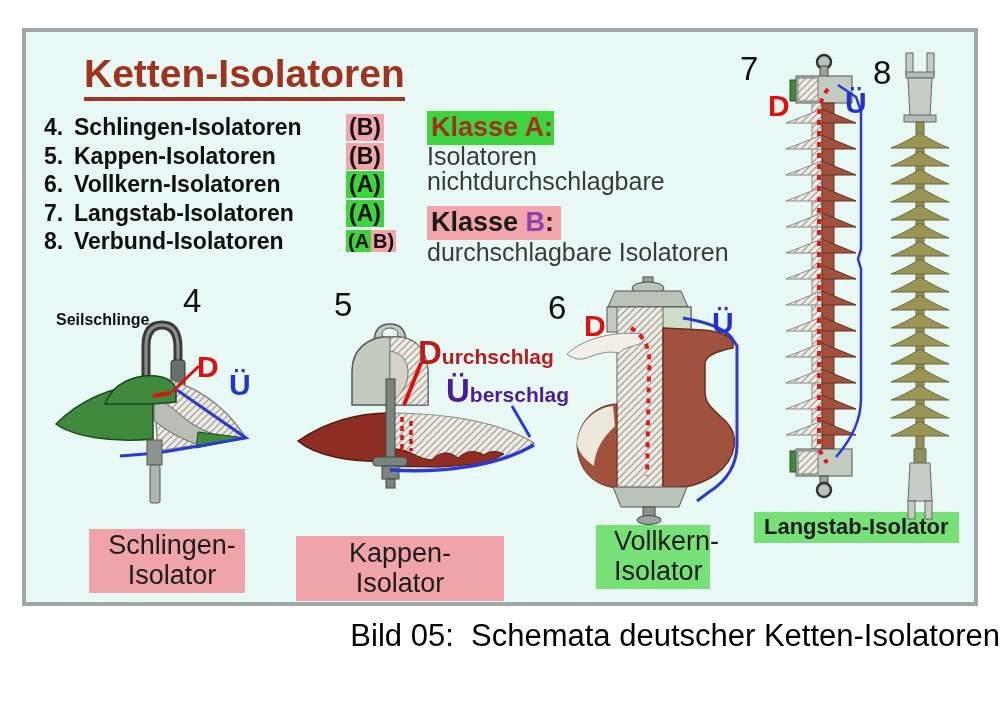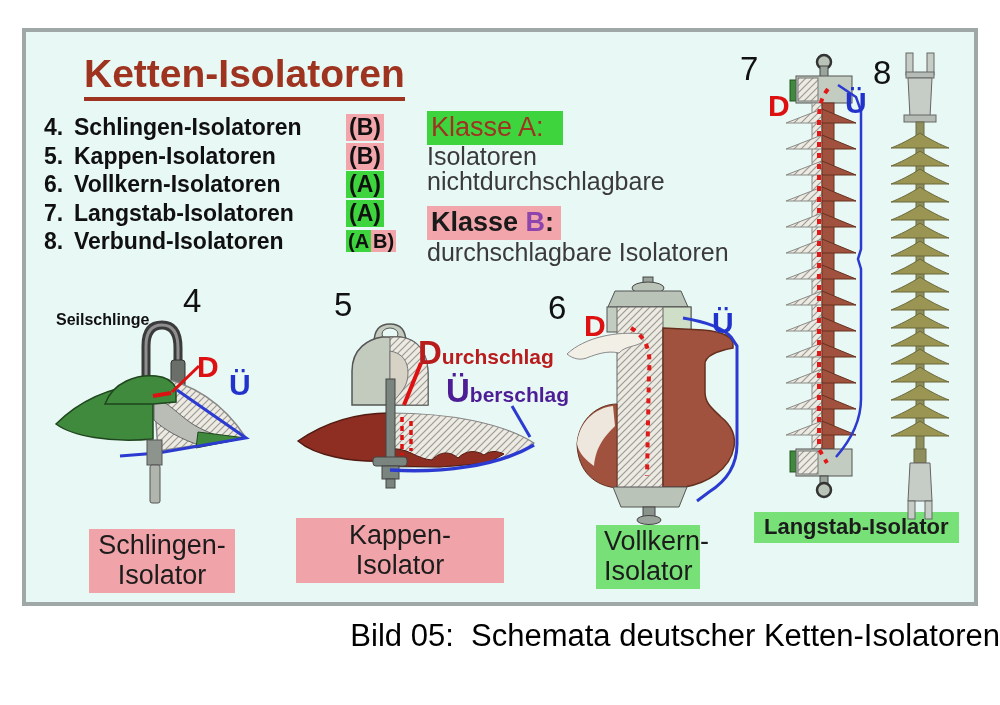--- a/index.html
+++ b/index.html
@@ -18,22 +18,22 @@
     white-space:nowrap;}
   .lnum{display:inline-block;width:30px;}
   .badge{position:absolute;left:302px;top:0;font-size:23px;font-weight:bold;color:#101010;
     padding:0 3px;line-height:27px;}
   .bg-pink{background:#f2a6ab;}
   .bg-green{background:#3ed43e;}
   .badge-split{position:absolute;left:302px;top:0;font-size:20px;font-weight:bold;
     line-height:27px;}
   .badge-split span{padding:0 2px;}
 
-  .klasseA{position:absolute;left:401px;top:79px;font-size:27px;font-weight:normal;
-    color:#9e3420;background:#3ed43e;padding:1px 19px 2px 4px;white-space:nowrap;}
+  .klasseA{position:absolute;left:401px;top:79px;font-size:27px;font-weight:bold;
+    color:#9e3420;background:#3ed43e;padding:1px 1px 2px 4px;white-space:nowrap;}
   .descA{position:absolute;left:401px;top:112px;font-size:25px;color:#3a3a3a;
     line-height:25px;white-space:nowrap;}
   .klasseB{position:absolute;left:401px;top:174px;font-size:27px;font-weight:bold;
     color:#1a1a1a;background:#f2a6ab;padding:1px 7px 2px 4px;white-space:nowrap;}
   .klasseB .bletter{color:#8d44ad;}
   .descB{position:absolute;left:401px;top:206px;font-size:25px;color:#3a3a3a;white-space:nowrap;}
 
   .fig-num{position:absolute;font-size:33px;font-weight:400;color:#111;}
   .dl{position:absolute;font-size:30px;font-weight:bold;color:#dd1111;}
   .ul{position:absolute;font-size:30px;font-weight:bold;color:#2233cc;}
@@ -43,21 +43,21 @@
   .annot .big{font-size:33px;}
   .annot .small{font-size:21px;}
   .annot.red{color:#b91c1c;}
   .annot.blue{color:#4c1d95;}
 
   .nbox{position:absolute;text-align:center;color:#1c1c1c;}
   .nbox.big{font-size:27px;line-height:30px;}
   .nbox.small{font-size:22px;line-height:26px;}
   .nbox.pink{background:#f0a3a8;}
   .nbox.green{background:#77e077;}
-  .pad1{padding:1px 8px 3px 8px;}
+  .pad1{padding:1px 8px 3px 18px;}
   .pad2{padding:2px 10px 3px 10px;}
 
   .caption{position:absolute;left:0;top:618px;width:1000px;text-align:right;
     font-size:31px;color:#000;white-space:pre;}
 
   svg{position:absolute;overflow:visible;}
   .defs-holder{position:absolute;width:0;height:0;}
 </style>
 </head>
 <body>
@@ -169,21 +169,21 @@
         <line x1="131" y1="42" x2="114" y2="84" stroke="#dd1111" stroke-width="4"></line>
       </g>
 
       <g>
         <path d="M100,149 C150,152 206,146 244,124" fill="none" stroke="#2b3bd1" stroke-width="3.5"></path>
         <line x1="222" y1="85" x2="240" y2="116" stroke="#2b3bd1" stroke-width="3"></line>
       </g>
     </svg>
     <div class="annot red" style="left:392px;top:302px;"><span class="big">D</span><span class="small">urchschlag</span></div>
     <div class="annot blue" style="left:420px;top:340px;"><span class="big">Ü</span><span class="small">berschlag</span></div>
-    <div class="nbox pink big pad2" style="left:270px;top:486px;width:188px;">Kappen-Isolator</div>
+    <div class="nbox pink big pad2" style="left:270px;top:504px;width:188px;">Kappen-Isolator</div>
 
     <div class="fig-num" style="left:522px;top:257px;">6</div>
     <svg style="left:529px;top:244px;" width="190" height="250" viewBox="0 0 190 250">
 
       <g>
         <rect x="88" y="1" width="10" height="13" fill="#9aa39c" stroke="#444"></rect>
         <ellipse cx="93" cy="12" rx="16" ry="6" fill="#b9c3b7" stroke="#444"></ellipse>
         <path d="M60,15 L126,15 L133,31 L53,31 Z" fill="#b9c3b7" stroke="#555"></path>
         <rect x="52" y="31" width="84" height="25" fill="#c3ccc0" stroke="#555"></rect>
         <rect x="100" y="31" width="36" height="25" fill="#cfdec6" stroke="#555"></rect>

